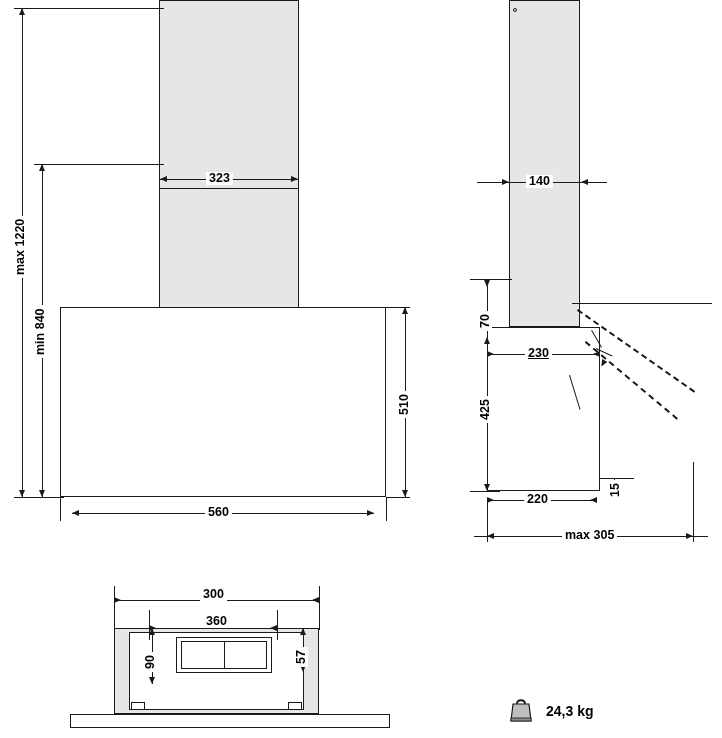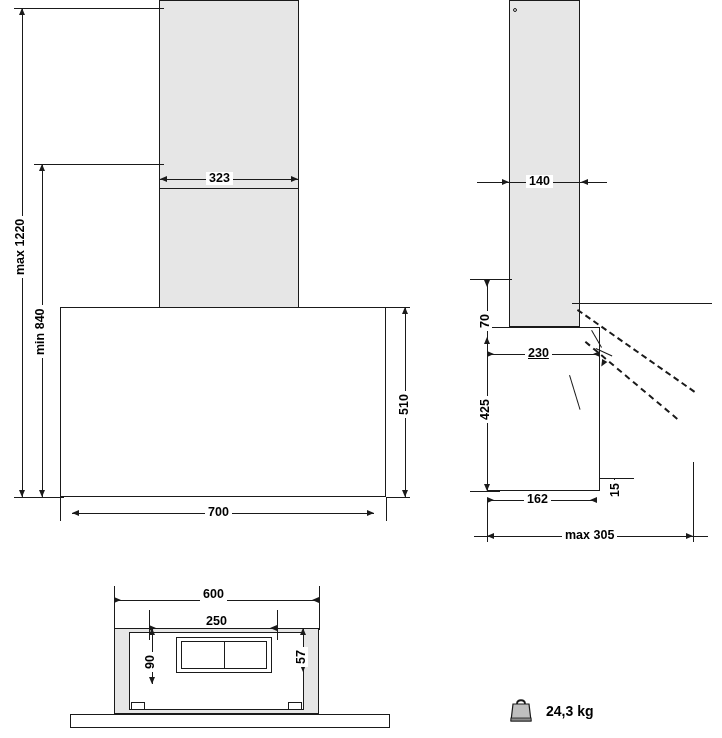--- a/index.html
+++ b/index.html
@@ -109,21 +109,21 @@
     <div class="hline" style="left:160px; top:179px; width:138px;"></div>
     <div class="arr arr-l" style="left:160px; top:175.5px;"></div>
     <div class="arr arr-r" style="left:291px; top:175.5px;"></div>
     <div class="dim-label bold" style="left:206px; top:172px;">323</div>
 
     <div class="vline" style="left:60px; top:497px; height:24px;"></div>
     <div class="vline" style="left:386px; top:497px; height:24px;"></div>
     <div class="hline" style="left:72px; top:513px; width:302px;"></div>
     <div class="arr arr-l" style="left:72px; top:509.5px;"></div>
     <div class="arr arr-r" style="left:367px; top:509.5px;"></div>
-    <div class="dim-label bold" style="left:205px; top:506px;">700</div>
+    <div class="dim-label bold" style="left:205px; top:506px;">560</div>
 
     <div class="hline" style="left:386px; top:307px; width:24px;"></div>
     <div class="hline" style="left:386px; top:497px; width:24px;"></div>
     <div class="vline" style="left:405px; top:307px; height:190px;"></div>
     <div class="arr arr-u" style="left:401.5px; top:307px;"></div>
     <div class="arr arr-d" style="left:401.5px; top:490px;"></div>
     <div class="dim-label bold vert" style="left:398px; top:418px;">510</div>
 
     <div class="hline" style="left:14px; top:8px; width:150px;"></div>
     <div class="hline" style="left:34px; top:164px; width:130px;"></div>
@@ -175,21 +175,21 @@
 
     <div class="hline" style="left:470px; top:491px; width:30px;"></div>
     <div class="vline" style="left:487px; top:337px; height:154px;"></div>
     <div class="arr arr-u" style="left:483.5px; top:337px;"></div>
     <div class="arr arr-d" style="left:483.5px; top:484px;"></div>
     <div class="dim-label bold vert" style="left:479px; top:423px;">425</div>
 
     <div class="hline" style="left:487px; top:500px; width:110px;"></div>
     <div class="arr arr-r" style="left:487px; top:496.5px;"></div>
     <div class="arr arr-l" style="left:590px; top:496.5px;"></div>
-    <div class="dim-label bold" style="left:524px; top:493px;">162</div>
+    <div class="dim-label bold" style="left:524px; top:493px;">220</div>
 
     <div class="hline" style="left:600px; top:478px; width:34px;"></div>
     <div class="vline" style="left:614px; top:478px; height:20px;"></div>
     <div class="dim-label bold vert" style="left:609px; top:500px;">15</div>
 
     <div class="vline" style="left:487px; top:500px; height:42px;"></div>
     <div class="vline" style="left:693px; top:462px; height:80px;"></div>
     <div class="hline" style="left:474px; top:536px; width:234px;"></div>
     <div class="arr arr-l" style="left:487px; top:532.5px;"></div>
     <div class="arr arr-r" style="left:686px; top:532.5px;"></div>
@@ -208,28 +208,28 @@
     <div class="vline" style="left:224px; top:641px; height:28px;"></div>
 
     <div class="box-outline" style="left:131px; top:702px; width:14px; height:8px;"></div>
     <div class="box-outline" style="left:288px; top:702px; width:14px; height:8px;"></div>
 
     <div class="vline" style="left:114px; top:586px; height:44px;"></div>
     <div class="vline" style="left:319px; top:586px; height:44px;"></div>
     <div class="hline" style="left:114px; top:600px; width:205px;"></div>
     <div class="arr arr-r" style="left:114px; top:596.5px;"></div>
     <div class="arr arr-l" style="left:312px; top:596.5px;"></div>
-    <div class="dim-label bold" style="left:200px; top:588px;">600</div>
+    <div class="dim-label bold" style="left:200px; top:588px;">300</div>
 
     <div class="vline" style="left:149px; top:610px; height:30px;"></div>
     <div class="vline" style="left:277px; top:610px; height:30px;"></div>
     <div class="hline" style="left:149px; top:628px; width:128px;"></div>
     <div class="arr arr-r" style="left:149px; top:624.5px;"></div>
     <div class="arr arr-l" style="left:270px; top:624.5px;"></div>
-    <div class="dim-label bold" style="left:203px; top:615px;">250</div>
+    <div class="dim-label bold" style="left:203px; top:615px;">360</div>
 
     <div class="vline" style="left:152px; top:628px; height:56px;"></div>
     <div class="arr arr-u" style="left:148.5px; top:628px;"></div>
     <div class="arr arr-d" style="left:148.5px; top:677px;"></div>
     <div class="dim-label bold vert" style="left:144px; top:672px;">90</div>
 
     <div class="vline" style="left:303px; top:628px; height:44px;"></div>
     <div class="arr arr-u" style="left:299.5px; top:628px;"></div>
     <div class="arr arr-d" style="left:299.5px; top:665px;"></div>
     <div class="dim-label bold vert" style="left:295px; top:667px;">57</div>

